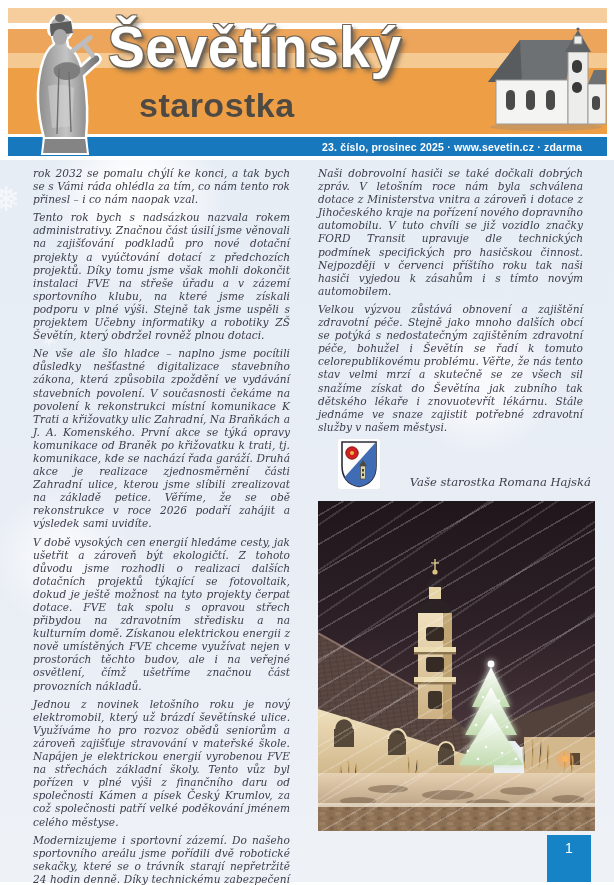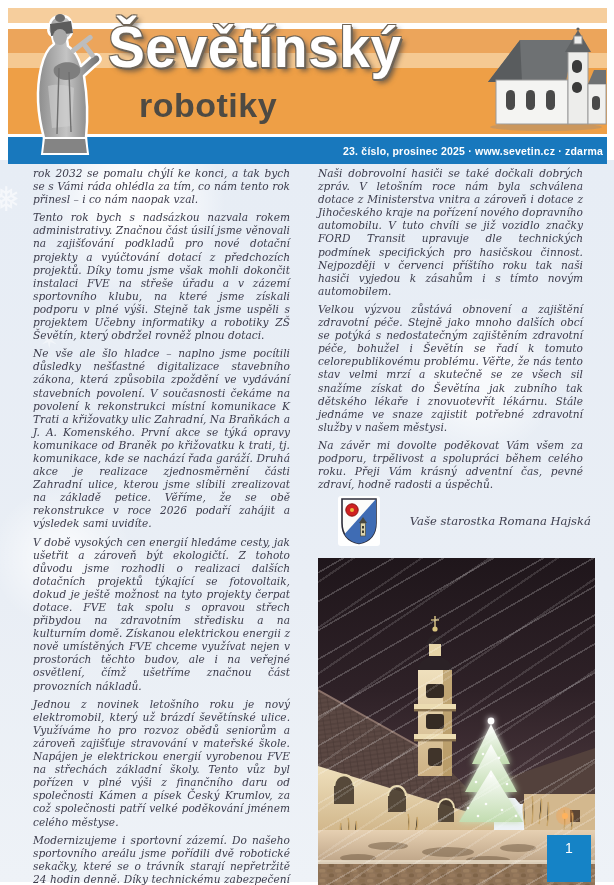--- a/index.html
+++ b/index.html
@@ -20,39 +20,39 @@
   .f5{left:250px;top:430px;font-size:30px;opacity:.4;}
   .f6{left:560px;top:300px;font-size:24px;opacity:.5;}
   .f7{left:120px;top:560px;font-size:20px;opacity:.35;}
   .f8{left:575px;top:620px;font-size:26px;opacity:.45;}
   
   .band{position:absolute;left:8px;width:599px;}
   .band-top{top:8px;height:15px;background:#f6ce9d;}
   .stripe1{top:29px;height:24px;background:#eca55b;}
   .stripe2{top:53px;height:15px;background:#f5c992;}
   .band-main{top:68px;height:66px;background:#ee9f46;}
-  .issue-bar{position:absolute;left:8px;top:137px;width:599px;height:27px;background:#1878bd;
-      display:flex;align-items:center;justify-content:flex-end;padding-right:4px;box-sizing:border-box;z-index:4;}
+  .issue-bar{position:absolute;left:8px;top:137px;width:599px;height:19px;background:#1878bd;
+      display:flex;align-items:center;justify-content:flex-end;padding-right:25px;box-sizing:border-box;z-index:4;}
   .issue-bar span{font-family:"Liberation Sans",sans-serif;font-weight:bold;font-size:10.5px;color:#fff;letter-spacing:.2px;}
   .masthead-title{position:absolute;left:108px;top:14px;z-index:3;margin:0;
       font-family:"Liberation Sans",sans-serif;font-weight:bold;font-size:57px;color:#ffffff;
       letter-spacing:.5px;transform:scaleX(.97);transform-origin:left top;
       text-shadow:1px 1px 0 #6f6558,2px 2px 0 #6f6558,-1px -1px 0 #6f6558,1px -1px 0 #6f6558,
                   -1px 1px 0 #6f6558,0 2px 0 #6f6558,4px 4px 5px rgba(96,84,70,.85);}
   .masthead-sub{position:absolute;left:139px;top:86px;z-index:3;margin:0;
       font-family:"Liberation Sans",sans-serif;font-weight:bold;font-size:34px;color:#4e4a43;letter-spacing:.5px;}
   .statue{position:absolute;left:14px;top:6px;z-index:5;}
   .church-draw{position:absolute;left:486px;top:26px;z-index:3;}
   
   .col{position:absolute;top:167px;color:#3c3c4c;}
   .col-left{left:33px;width:269px;}
   .col-right{left:318px;width:277px;}
   p.body{font-style:italic;font-size:10.6px;line-height:13.1px;text-align:justify;margin:0 12px 5px 0;}
   p.salutation{font-style:italic;font-size:11.2px;line-height:13.1px;margin:0 0 4px 0;}
-  .arms-row{display:flex;align-items:center;justify-content:space-between;margin-top:4px;height:50px;padding-left:20px;}
+  .arms-row{display:flex;align-items:flex-end;justify-content:space-between;margin-top:4px;height:50px;padding-left:20px;}
   .signature{font-style:italic;font-size:11.6px;color:#3c3c4c;padding-right:4px;}
   
   .photo{position:relative;width:277px;height:330px;margin-top:12px;overflow:hidden;}
   .photo svg{position:absolute;left:0;top:0;}
   .snow-a,.snow-b{position:absolute;inset:0;pointer-events:none;}
   .snow-a{background:repeating-linear-gradient(150deg,rgba(255,255,255,0) 0 12px,
             rgba(255,255,255,.20) 12px 13.6px,rgba(255,255,255,0) 13.6px 25px);
           mix-blend-mode:screen;}
   .snow-b{background:repeating-linear-gradient(146deg,rgba(255,255,255,0) 0 19px,
             rgba(255,255,255,.13) 19px 21px,rgba(255,255,255,0) 21px 38px);
@@ -77,21 +77,21 @@
   <span class="flake f7">❅</span>
   <span class="flake f8">❅</span>
 
   <header>
     <div class="band band-top"></div>
     <div class="band stripe1"></div>
     <div class="band stripe2"></div>
     <div class="band band-main"></div>
 
     <h1 class="masthead-title">Ševětínský</h1>
-    <div class="masthead-sub">robotiky</div>
+    <div class="masthead-sub">starostka</div>
 
     <svg class="statue" width="96" height="152" viewBox="0 0 96 152">
       <defs>
         <linearGradient id="stg" x1="0" y1="0" x2="1" y2="0">
           <stop offset="0" stop-color="#8d8d8d"></stop>
             <stop offset=".45" stop-color="#c4c4c4"></stop>
           <stop offset=".7" stop-color="#9b9b9b"></stop>
             <stop offset="1" stop-color="#6f6f6f"></stop>
         </linearGradient>
       </defs>
@@ -140,21 +140,20 @@
       <p class="body">Ne vše ale šlo hladce – naplno jsme pocítili důsledky nešťastné digitalizace stavebního zákona, která způsobila zpoždění ve vydávání stavebních povolení. V současnosti čekáme na povolení k rekonstrukci místní komunikace K Trati a křižovatky ulic Zahradní, Na Braňkách a J. A. Komenského. První akce se týká opravy komunikace od Braněk po křižovatku k trati, tj. komunikace, kde se nachází řada garáží. Druhá akce je realizace zjednosměrnění části Zahradní ulice, kterou jsme slíbili zrealizovat na základě petice. Věříme, že se obě rekonstrukce v roce 2026 podaří zahájit a výsledek sami uvidíte.</p>
       <p class="body">V době vysokých cen energií hledáme cesty, jak ušetřit a zároveň být ekologičtí. Z tohoto důvodu jsme rozhodli o realizaci dalších dotačních projektů týkající se fotovoltaik, dokud je ještě možnost na tyto projekty čerpat dotace. FVE tak spolu s opravou střech přibydou na zdravotním středisku a na kulturním domě. Získanou elektrickou energii z nově umístěných FVE chceme využívat nejen v prostorách těchto budov, ale i na veřejné osvětlení, čímž ušetříme značnou část provozních nákladů.</p>
       <p class="body">Jednou z novinek letošního roku je nový elektromobil, který už brázdí ševětínské ulice. Využíváme ho pro rozvoz obědů seniorům a zároveň zajišťuje stravování v mateřské škole. Napájen je elektrickou energií vyrobenou FVE na střechách základní školy. Tento vůz byl pořízen v plné výši z finančního daru od společnosti Kámen a písek Český Krumlov, za což společnosti patří velké poděkování jménem celého městyse.</p>
       <p class="body">Modernizujeme i sportovní zázemí. Do našeho sportovního areálu jsme pořídili dvě robotické sekačky, které se o trávník starají nepřetržitě 24 hodin denně. Díky technickému zabezpečení se nemusíme bát jejich odcizení – krádež je prakticky nemožná. Robotické sekačky byly pořízeny v plné výši z finančního daru od společnosti Kámen a písek Český Krumlov, za což společnosti patří velké poděkování jménem celého městyse.</p>
 
     </div>
 
     <div class="col col-right">
       <p class="body">Naši dobrovolní hasiči se také dočkali dobrých zpráv. V letošním roce nám byla schválena dotace z Ministerstva vnitra a zároveň i dotace z Jihočeského kraje na pořízení nového dopravního automobilu. V tuto chvíli se již vozidlo značky FORD Transit upravuje dle technických podmínek specifických pro hasičskou činnost. Nejpozději v červenci příštího roku tak naši hasiči vyjedou k zásahům i s tímto novým automobilem.</p>
       <p class="body">Velkou výzvou zůstává obnovení a zajištění zdravotní péče. Stejně jako mnoho dalších obcí se potýká s nedostatečným zajištěním zdravotní péče, bohužel i Ševětín se řadí k tomuto celorepublikovému problému. Věřte, že nás tento stav velmi mrzí a skutečně se ze všech sil snažíme získat do Ševětína jak zubního tak dětského lékaře i znovuotevřít lékárnu. Stále jednáme ve snaze zajistit potřebné zdravotní služby v našem městysi.</p>
-      <p class="body">Na závěr mi dovolte poděkovat Vám všem za podporu, trpělivost a spolupráci během celého roku. Přeji Vám krásný adventní čas, pevné zdraví, hodně radosti a úspěchů.</p>
 
       <div class="arms-row">
         <svg width="42" height="50" viewBox="0 0 42 50">
           <rect x="0" y="0" width="42" height="50" rx="3" fill="#ffffff"></rect>
           <defs>
               <clipPath id="shieldclip">
             <path d="M4,3 H38 V27 C38,41 29,46 21,47.5 C13,46 4,41 4,27 Z"></path>
           </clipPath>
             </defs>
           <path d="M4,3 H38 V27 C38,41 29,46 21,47.5 C13,46 4,41 4,27 Z" fill="#fcfcfa" stroke="#2c2c3a" stroke-width="1.6"></path>

